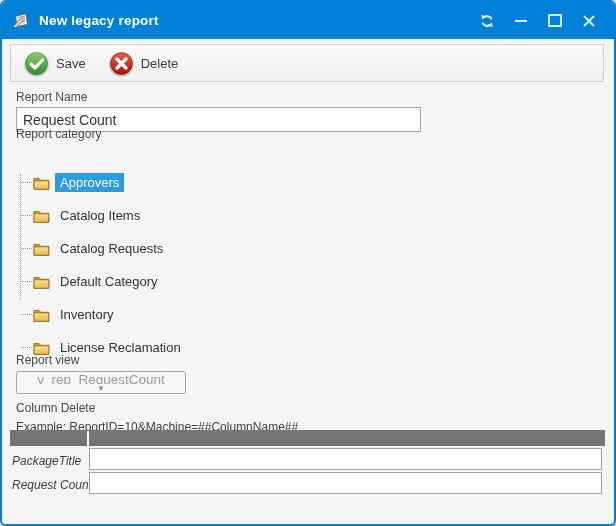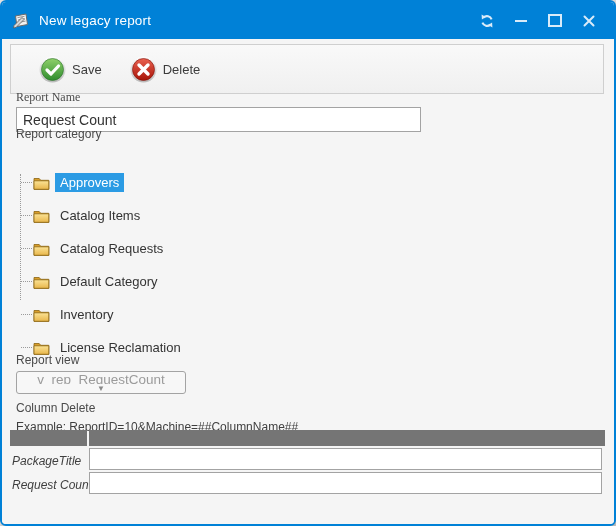--- a/index.html
+++ b/index.html
@@ -7,30 +7,30 @@
     position:relative;width:612px;height:522px;margin:0;
     background:#f5f5f5;border:2px solid #0081d7;border-radius:6px;
     box-shadow:2px 3px 9px rgba(0,0,0,.35);overflow:hidden;
   }
   
   .titlebar{
     position:absolute;left:0;top:0;right:0;height:37px;background:#0081d7;
     display:flex;align-items:center;color:#fff;
   }
   .titlebar .app-icon{margin:0 8px 0 10px;display:flex;align-items:center;}
-  .titlebar .title{font-size:13.5px;font-weight:normal;letter-spacing:.2px;}
+  .titlebar .title{font-size:13.5px;font-weight:bold;letter-spacing:.2px;}
   .tb-controls{margin-left:auto;display:flex;align-items:center;gap:8px;padding-right:12px;}
   .tb-btn{width:26px;height:24px;display:flex;align-items:center;justify-content:center;cursor:pointer;}
   .glyph-min{width:12px;height:2px;background:#d9ebf9;}
   .glyph-max{width:10px;height:9px;border:2px solid #d9ebf9;}
   
   .toolbar{
-    position:absolute;left:8px;top:42px;width:594px;height:50px;box-sizing:border-box;
+    position:absolute;left:8px;top:42px;width:594px;height:38px;box-sizing:border-box;
     background:linear-gradient(#f9f9f9,#f0f0f0);border:1px solid #cfcfcf;
-    display:flex;align-items:center;padding-left:24px;gap:20px;
+    display:flex;align-items:center;padding-left:8px;gap:14px;
   }
   .tool-btn{display:flex;align-items:center;gap:6px;background:transparent;border:0;
     font-family:"Liberation Sans",sans-serif;font-size:13px;color:#3c3c3c;cursor:pointer;padding:2px 4px;}
   
   .lbl{position:absolute;font-size:12px;color:#4a4a4a;}
   .txt-input{
     position:absolute;box-sizing:border-box;border:1px solid #a3a3a3;background:#fff;
     font-family:"Liberation Sans",sans-serif;font-size:14px;color:#333;padding:2px 6px;outline:none;
   }
   
@@ -129,21 +129,21 @@
         <svg width="27" height="27" viewBox="0 0 27 27">
           <circle cx="13.5" cy="13.5" r="13" fill="url(#gRing)"></circle>
           <circle cx="13.5" cy="13.5" r="11" fill="url(#gRed)" stroke="#7c0f06" stroke-width="0.6"></circle>
           <path d="M9 9 L18 18 M18 9 L9 18" stroke="#fff" stroke-width="3.4" stroke-linecap="round"></path>
         </svg>
       </span>
       <span>Delete</span>
     </button>
   </div>
 
-  <div class="lbl" style="left:14px;top:88px;font-family:Liberation Serif, serif;">Report Name</div>
+  <div class="lbl" style="left:14px;top:88px;">Report Name</div>
   <input class="txt-input" style="left: 14px; top: 105px; width: 405px; height: 25px;" value="Request Count">
 
   <div class="lbl" style="left:14px;top:125px;text-align:center;">Report category</div>
   <div class="tree">
     <div class="tree-row selected">
       <span class="folder">
         <svg width="17" height="14" viewBox="0 0 17 14">
             <path d="M1 2.5 h5.2 l1.6 1.8 h8 v9 h-14.8 z" fill="#d99e2b" stroke="#8a6513" stroke-width="0.8"></path>
             <path d="M1 4.8 h14.8 v8.5 h-14.8 z" fill="url(#gFolder)" stroke="#8a6513" stroke-width="0.8"></path>
           </svg>

